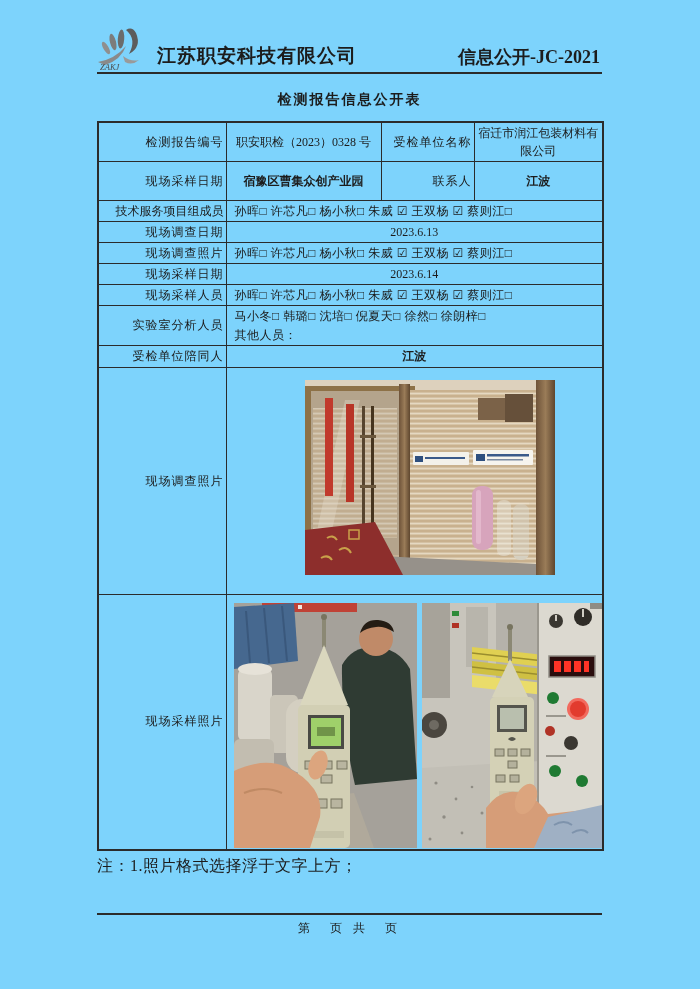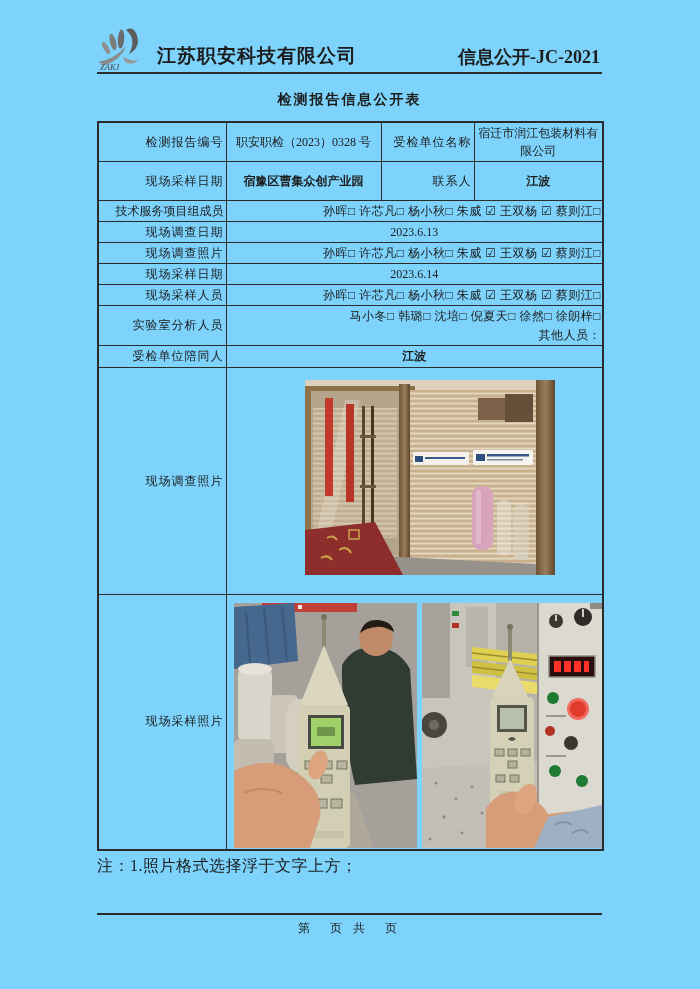--- a/index.html
+++ b/index.html
@@ -14,21 +14,21 @@
   .hdr-logo{position:absolute;left:-4px;top:26px;}
   .hdr-company{position:absolute;left:60px;bottom:3px;font-size:19px;font-weight:bold;letter-spacing:1px;}
   .hdr-code{position:absolute;right:2px;bottom:3px;font-size:18px;font-weight:bold;}
   
   .doc-title{text-align:center;font-size:14px;font-weight:bold;letter-spacing:2px;margin:0;padding:17px 0 12px 0;}
   
   table.form{border-collapse:collapse;width:505px;table-layout:fixed;border:2px solid #2b2b2b;}
   table.form td{border:1px solid #2b2b2b;font-size:12px;overflow:hidden;}
   td.lbl{text-align:right;letter-spacing:1px;padding:0 2px;}
   td.val-c{text-align:center;}
-  td.val-l{text-align:right;padding-left:20px;}
+  td.val-l{text-align:left;padding-left:8px;}
   .addr-val{font-family:"Liberation Sans","DejaVu Sans",sans-serif;font-weight:bold;font-size:13px;}
   .big-name{font-weight:bold;font-size:15px;}
   .checkrow{font-family:"Liberation Serif","DejaVu Serif","DejaVu Sans",serif;letter-spacing:.5px;}
   .twoline{line-height:1.55;}
   
   td.photocell{vertical-align:top;padding:0;}
   .photo-wrap1{margin:12px 0 0 78px;line-height:0;}
   .photo-wrap2{margin:8px 0 0 7px;display:flex;gap:5px;line-height:0;}
   
   .note{font-size:16px;margin-top:5px;letter-spacing:.5px;}

